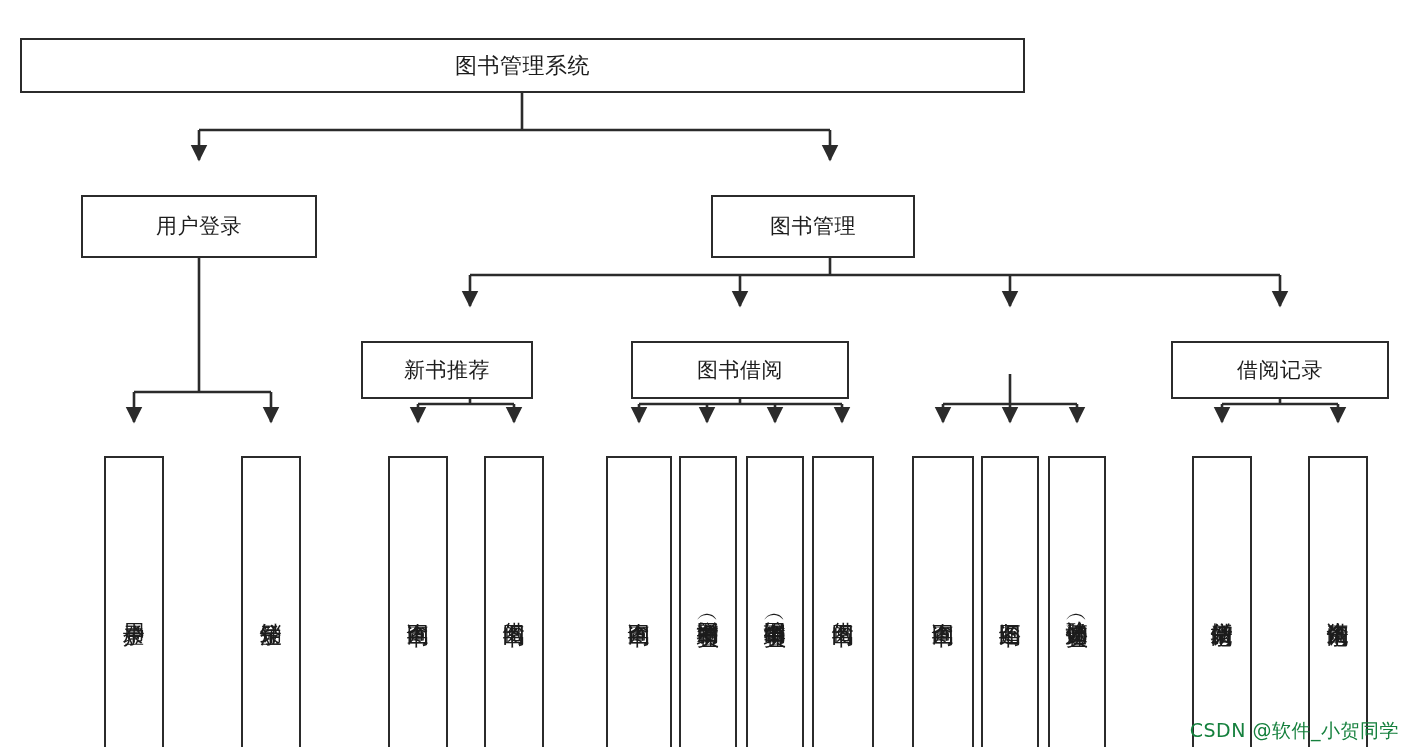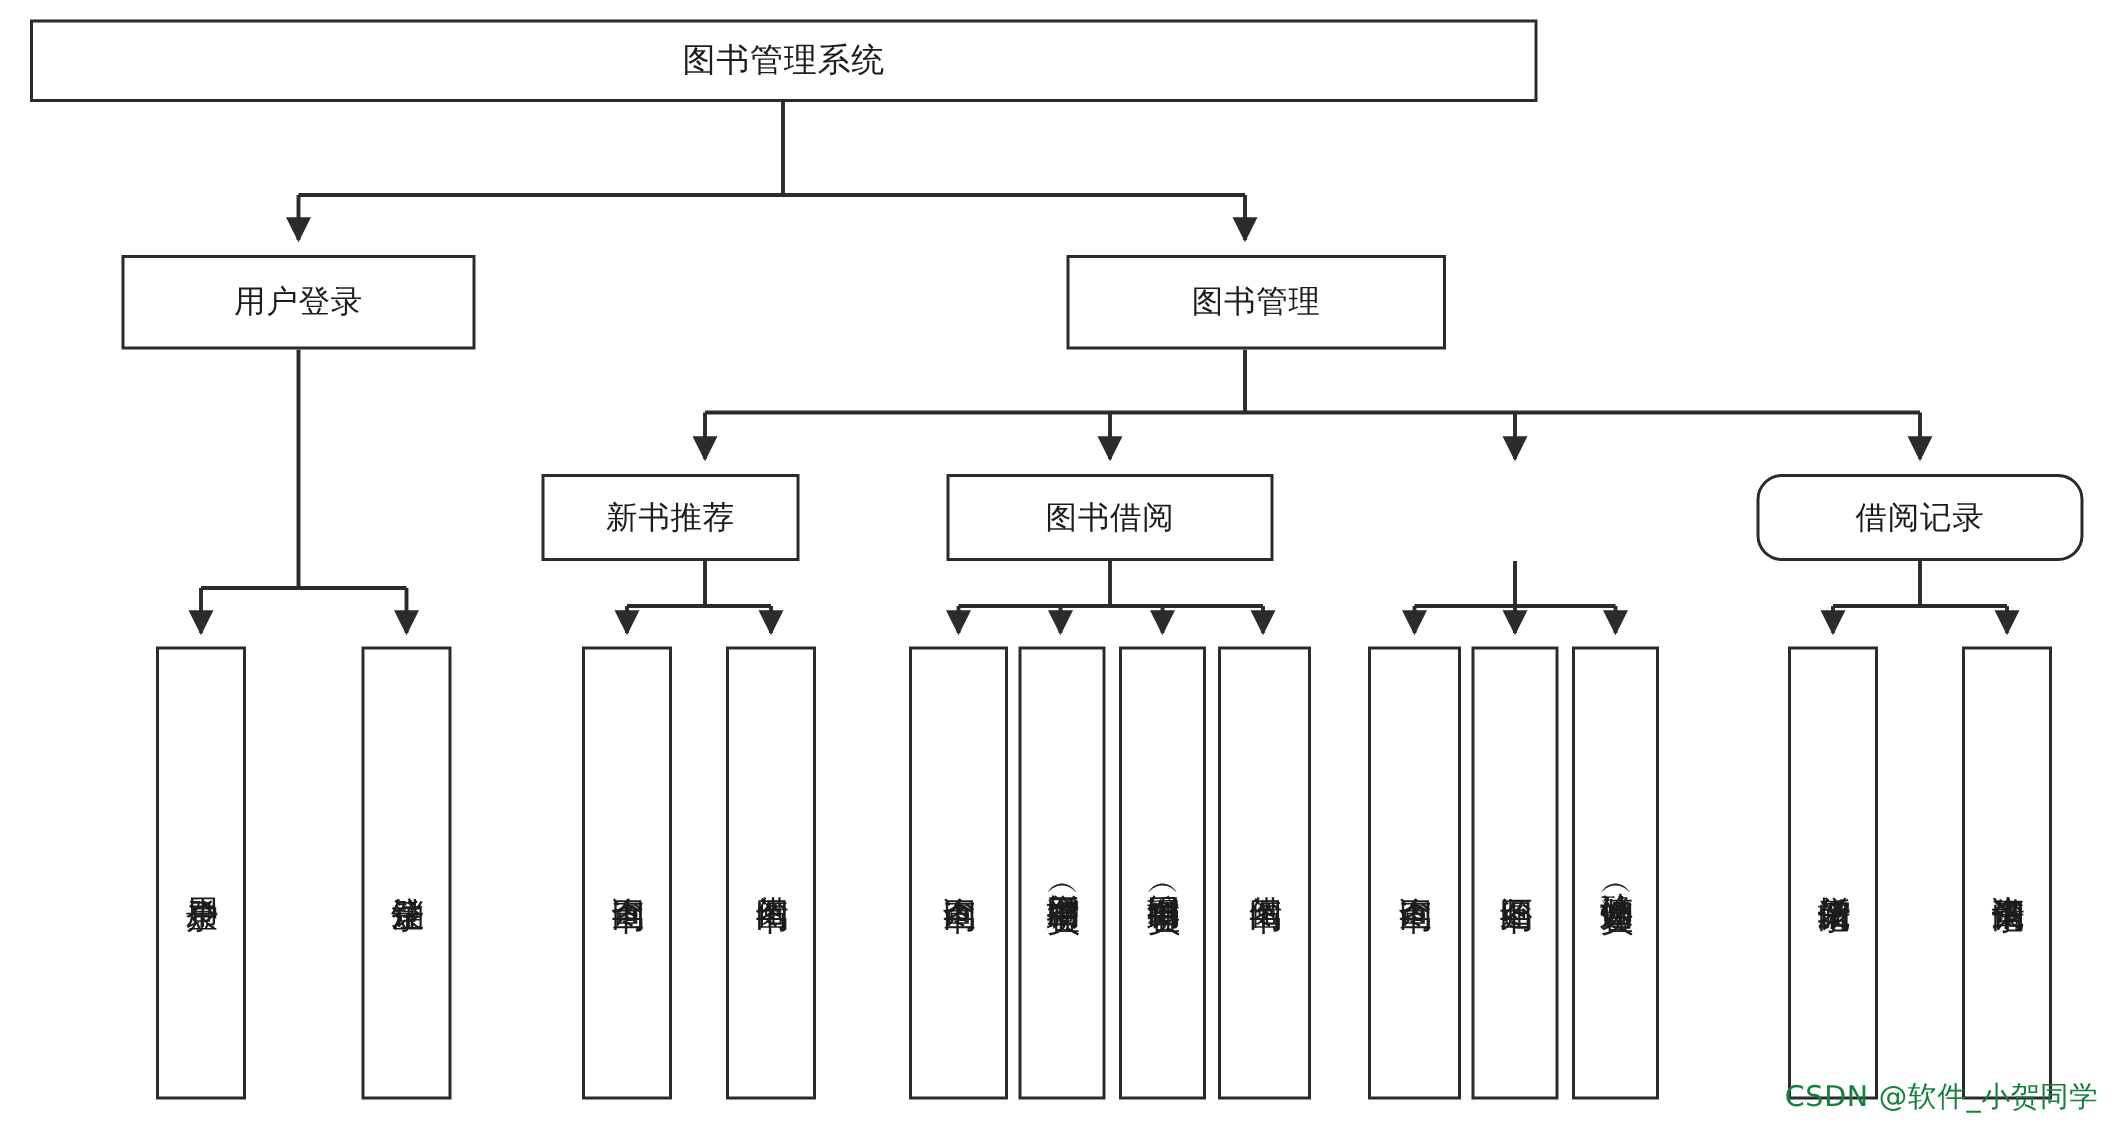--- a/index.html
+++ b/index.html
@@ -26,20 +26,21 @@
   }
   .node {
     position: absolute;
     box-sizing: border-box;
     background: #ffffff;
     border: 2.5px solid #2b2b2b;
     display: flex;
     align-items: center;
     justify-content: center;
     z-index: 2;
+    margin-top: 25px;
   }
   .node .label {
     color: #1c1c1c;
     font-size: 21px;
     line-height: 1.18;
     letter-spacing: 0.5px;
     white-space: nowrap;
     text-align: center;
   }
   
@@ -126,31 +127,31 @@
     </g>
   </svg>
 
   <div class="node root" style="left:20px; top:13px; width:1005px; height:55px;">
     <span class="label">图书管理系统</span>
   </div>
 
   <div class="node" style="left:81px; top:170px; width:236px; height:63px;">
     <span class="label">用户登录</span>
   </div>
-  <div class="node" style="left:711px; top:170px; width:253px; height:63px;">
+  <div class="node" style="left:711px; top:170px; width:204px; height:63px;">
     <span class="label">图书管理</span>
   </div>
 
   <div class="node" style="left:361px; top:316px; width:172px; height:58px;">
     <span class="label">新书推荐</span>
   </div>
   <div class="node" style="left:631px; top:316px; width:218px; height:58px;">
     <span class="label">图书借阅</span>
   </div>
-  <div class="node" style="left:1171px; top:316px; width:218px; height:58px;border-radius:17px;">
+  <div class="node" style="left:1171px; top:316px; width:218px; height:58px;">
     <span class="label">借阅记录</span>
   </div>
 
   <div class="node leaf" style="left:104px; top:431px; width:60px; height:302px;">
     <span class="label">用户登录</span>
   </div>
   <div class="node leaf" style="left:241px; top:431px; width:60px; height:302px;">
     <span class="label">注销登录</span>
   </div>
 

